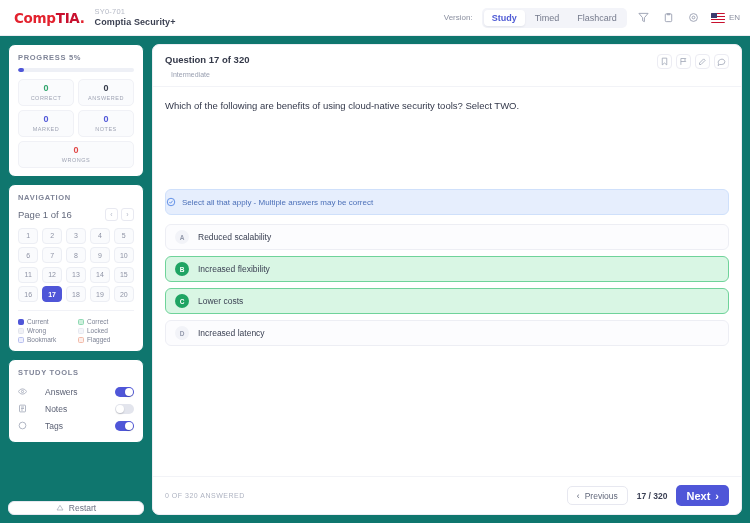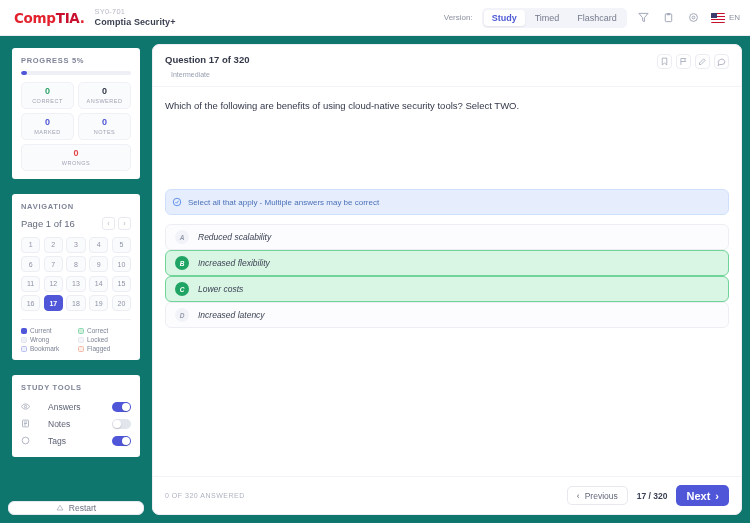--- a/index.html
+++ b/index.html
@@ -60,21 +60,21 @@
     content: ""; position: absolute; left: 0; top: 0; width: 6.5px; height: 5.4px; background: #3c3b6e;
   }
   .lang-code { font-size: 8px; color: #8b90a0; }
 
   
   .body { flex: 1; display: flex; gap: 0; padding: 8px 8px 0 8px; min-height: 0; }
 
   
   .sidebar { width: 136px; min-width: 136px; display: flex; flex-direction: column; gap: 7px; }
   .card {
-    background: #fff; border: 4px solid #0f766e; border-radius: 7px;
+    background: #fff; border: 1px solid #0f766e; border-radius: 7px;
     padding: 8px 9px;
   }
   .card-title {
     font-size: 7.5px; font-weight: 700; letter-spacing: .7px; color: #7f8497; margin-bottom: 6px;
   }
   .progress-track { height: 4px; background: #eef0f6; border-radius: 3px; overflow: hidden; }
   .progress-fill { height: 100%; background: #4f56d8; border-radius: 3px; }
   .stats { display: flex; flex-wrap: wrap; gap: 4px; margin-top: 7px; }
   .stat {
     flex: 1 1 calc(50% - 2px); background: #fafbfd; border: 1px solid #f0f1f6; border-radius: 5px;
@@ -141,26 +141,26 @@
 
   .explanation {
     background: #eaf1fe; border: 1px solid #c9dcfb; border-radius: 6px;
     padding: 8px 10px 9px 10px; margin-bottom: 10px;
   }
   .exp-title { font-size: 7.5px; font-weight: 700; letter-spacing: .6px; color: #2f6fe0; margin-bottom: 5px; }
   .exp-text { font-size: 8.5px; color: #3b4358; line-height: 1.35; }
 
   .notice {
     background: #e6eefd; border: 1px solid #cfe0fb; border-radius: 6px;
-    padding: 7px 6px; margin-bottom: 9px; display: flex; align-items: center; gap: 6px;
+    padding: 7px 0; margin-bottom: 9px; display: flex; align-items: center; gap: 6px;
   }
   .notice-ico { color: #4b7fe3; display: flex; align-items: center; }
   .notice-text { font-size: 8px; color: #4c70b8; }
 
-  .options { display: flex; flex-direction: column; gap: 0; font-style: italic; }
+  .options { display: flex; flex-direction: column; gap: 6px; }
   .option {
     border: 1px solid #edeef4; border-radius: 6px; background: #fcfcfe;
     height: 26px; display: flex; align-items: center; padding: 0 9px; gap: 9px; cursor: pointer;
   }
   .option.correct { background: #d9f6e4; border-color: #6fd39a; }
   .opt-badge {
     width: 14px; height: 14px; border-radius: 50%; background: #f2f3f8; color: #9399ab;
     display: flex; align-items: center; justify-content: center; font-size: 6.5px; font-weight: 700;
   }
   .option.correct .opt-badge { background: #1fa463; color: #fff; }

